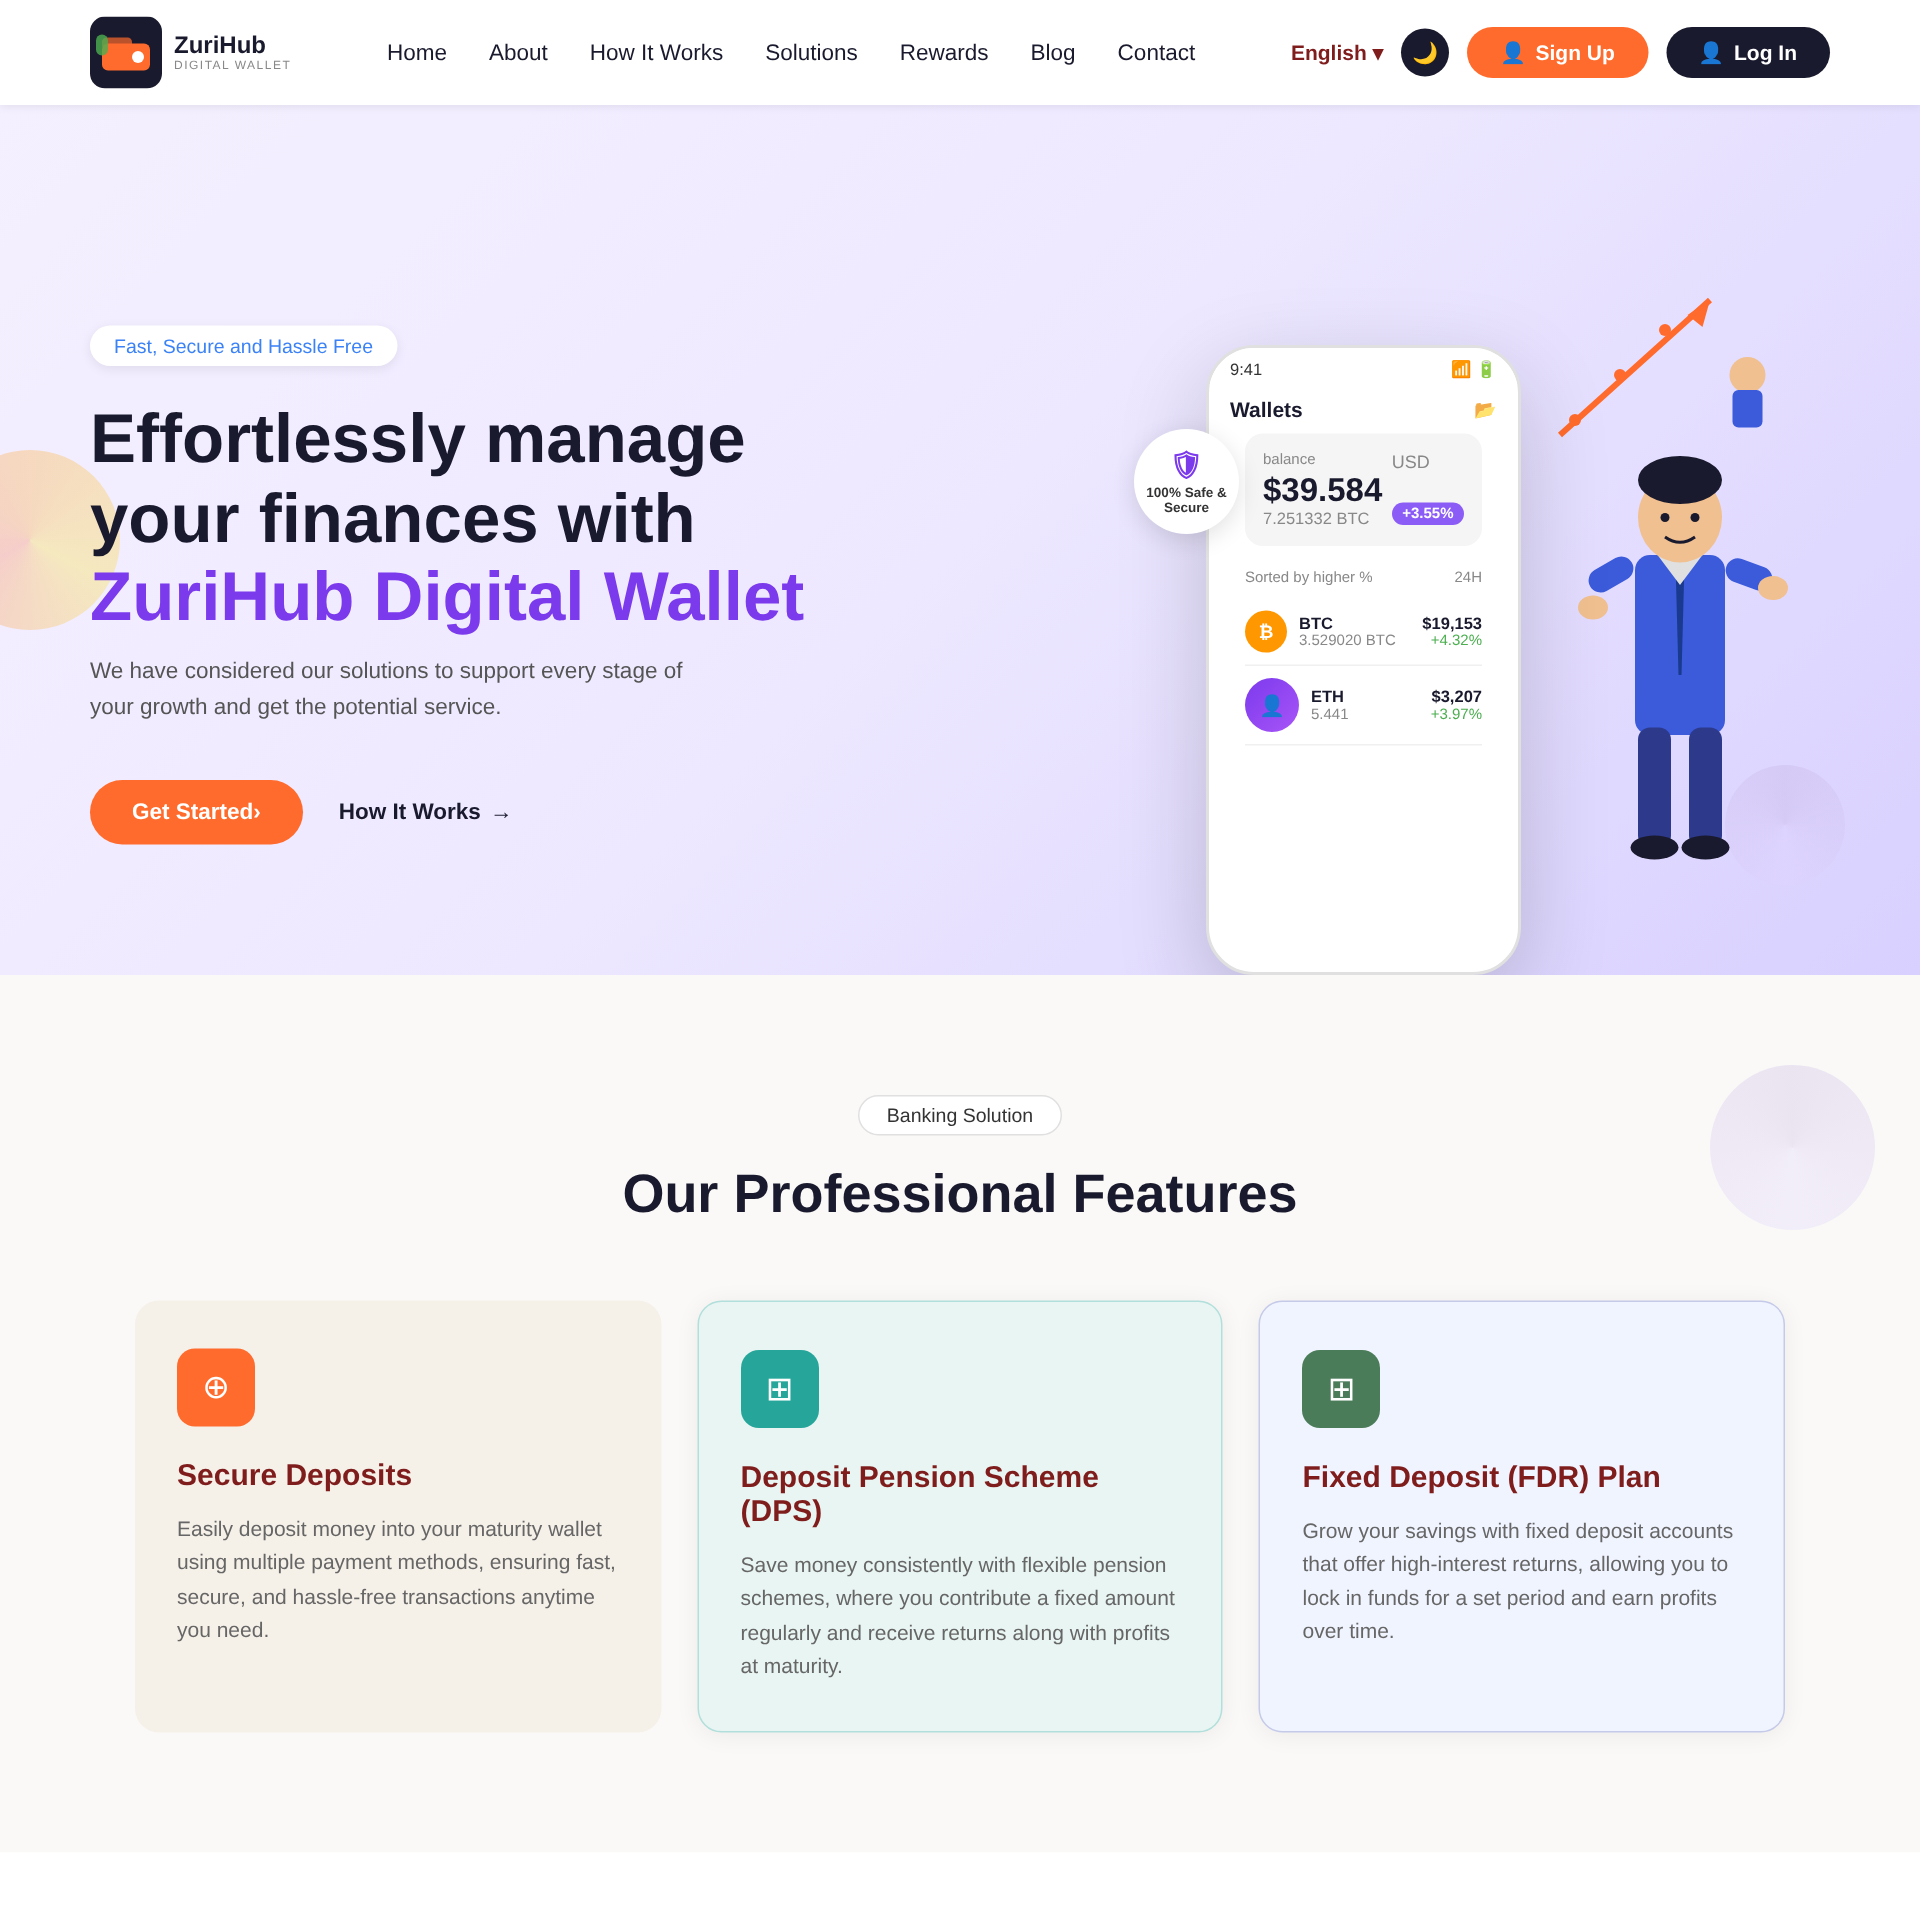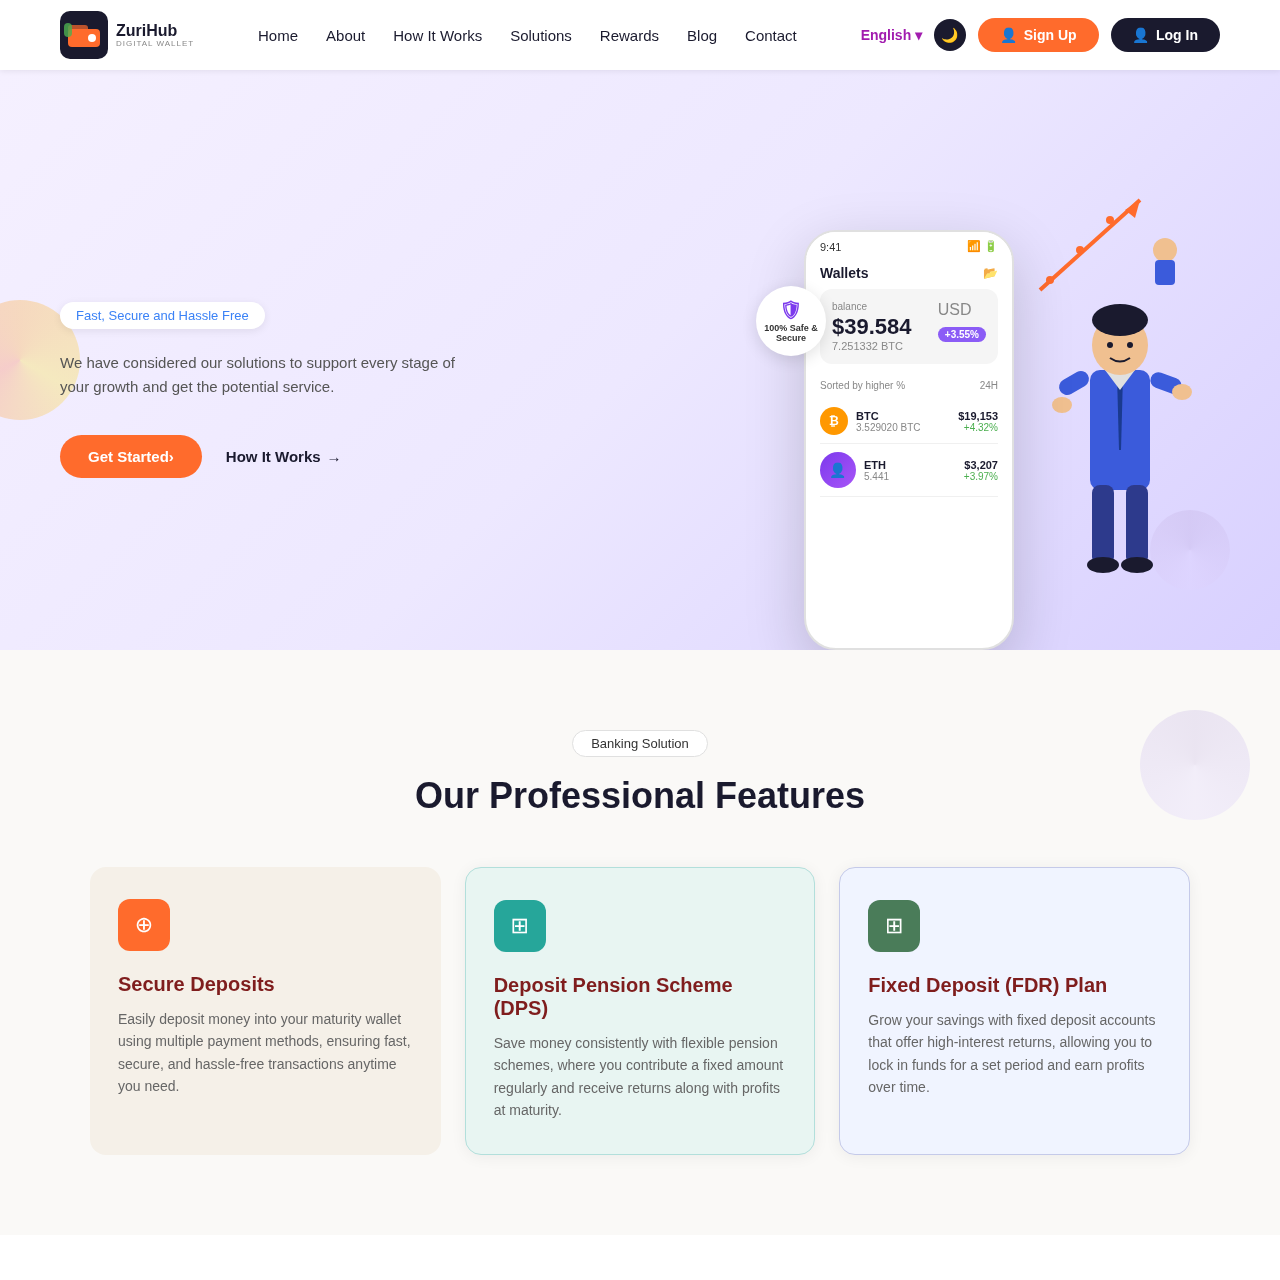--- a/index.html
+++ b/index.html
@@ -15,21 +15,21 @@
     .nav-logo-icon { width: 48px; height: 48px; }
     .nav-links { display: flex; align-items: center; gap: 28px; }
     .nav-links a {
       text-decoration: none; color: #1a1a2e; font-size: 15px; font-weight: 400;
       transition: color .2s;
     }
     .nav-right { display: flex; align-items: center; gap: 12px; }
     .lang-btn {
       display: flex; align-items: center; gap: 4px;
       background: none; border: none; cursor: pointer;
-      font-size: 14px; font-weight: 600; color: #a21caf;
+      font-size: 14px; font-weight: 600; color: #7f1d1d;
     }
     .dark-toggle {
       width: 32px; height: 32px; border-radius: 50%; border: none;
       background: #1a1a2e; color: #fff; cursor: pointer;
       display: flex; align-items: center; justify-content: center; font-size: 14px;
     }
     .btn-signup {
       display: flex; align-items: center; gap: 6px;
       background: #ff6b2c; color: #fff; border: none;
       padding: 9px 22px; border-radius: 24px; font-size: 14px; font-weight: 600;
@@ -82,21 +82,21 @@
 
     
     .phone-mockup {
       width: 210px; height: 420px; background: #fff; border-radius: 32px;
       box-shadow: 0 20px 60px rgba(0,0,0,0.18); position: absolute;
       left: 50%; transform: translateX(-60%); bottom: 0; z-index: 3;
       overflow: hidden; border: 2px solid #e0e0e0;
     }
     .phone-status { background: #fff; display: flex; justify-content: space-between; align-items: center; padding: 8px 14px 4px; font-size: 11px; color: #333; }
     .phone-header { padding: 8px 14px; display: flex; justify-content: space-between; align-items: center; }
-    .phone-body { padding: 0 14px; }
+    .phone-body { padding: 0 24px; }
     .balance-card {
       background: #f5f5f5; border-radius: 12px; padding: 12px; margin-bottom: 12px;
     }
     .balance-label { font-size: 10px; color: #888; margin-bottom: 2px; }
     .balance-amount { font-size: 22px; font-weight: 800; color: #1a1a2e; }
     .balance-btc { font-size: 11px; color: #888; }
     .phone-sort { display: flex; justify-content: space-between; padding: 4px 0 8px; font-size: 10px; color: #888; }
     .crypto-item { display: flex; align-items: center; gap: 8px; padding: 8px 0; border-bottom: 1px solid #f0f0f0; }
     .crypto-icon { width: 28px; height: 28px; border-radius: 50%; display: flex; align-items: center; justify-content: center; font-size: 12px; font-weight: 700; flex-shrink: 0; }
     .crypto-info { flex: 1; }
@@ -202,20 +202,25 @@
       <span>Log In</span>
     </button>
   </div>
 </nav>
 
 <section class="hero">
   <div style="position:absolute;left:-40px;top:50%;transform:translateY(-50%);width:120px;height:120px;border-radius:50%;background:conic-gradient(#ff9900 0deg,#ffdd00 120deg,#ff6b2c 240deg,#ff9900 360deg);opacity:0.25;"></div>
 
   <div class="hero-content">
     <div class="hero-badge">Fast, Secure and Hassle Free</div>
+    <h1>
+      <span>Effortlessly manage</span><br>
+      <span>your finances with</span><br>
+      <span class="brand">ZuriHub Digital Wallet</span>
+    </h1>
     <p class="hero-desc">We have considered our solutions to support every stage of your growth and get the potential service.</p>
     <div class="hero-buttons">
       <button class="btn-get-started">
         <span>Get Started</span>
         <span>›</span>
       </button>
       <button class="btn-how-it-works">
         <span>How It Works</span>
         <span>→</span>
       </button>
@@ -241,21 +246,21 @@
       </div>
       <div class="phone-body">
         <div class="balance-card">
           <div style="display:flex;justify-content:space-between;align-items:flex-start">
             <div>
               <div class="balance-label">balance</div>
               <div class="balance-amount">$39.584</div>
               <div class="balance-btc">7.251332 BTC</div>
             </div>
             <div>
-              <div style="font-size:16px;color:#888;margin-bottom:8px">USD</div>
+              <div style="font-size:12px;color:#888;margin-bottom:20px">USD</div>
               <div style="background:#8b5cf6;color:#fff;border-radius:8px;padding:2px 7px;font-size:10px;font-weight:700">+3.55%</div>
             </div>
           </div>
         </div>
         <div class="phone-sort">
           <span>Sorted by higher %</span>
           <span>24H</span>
         </div>
 
         <div class="crypto-item">

